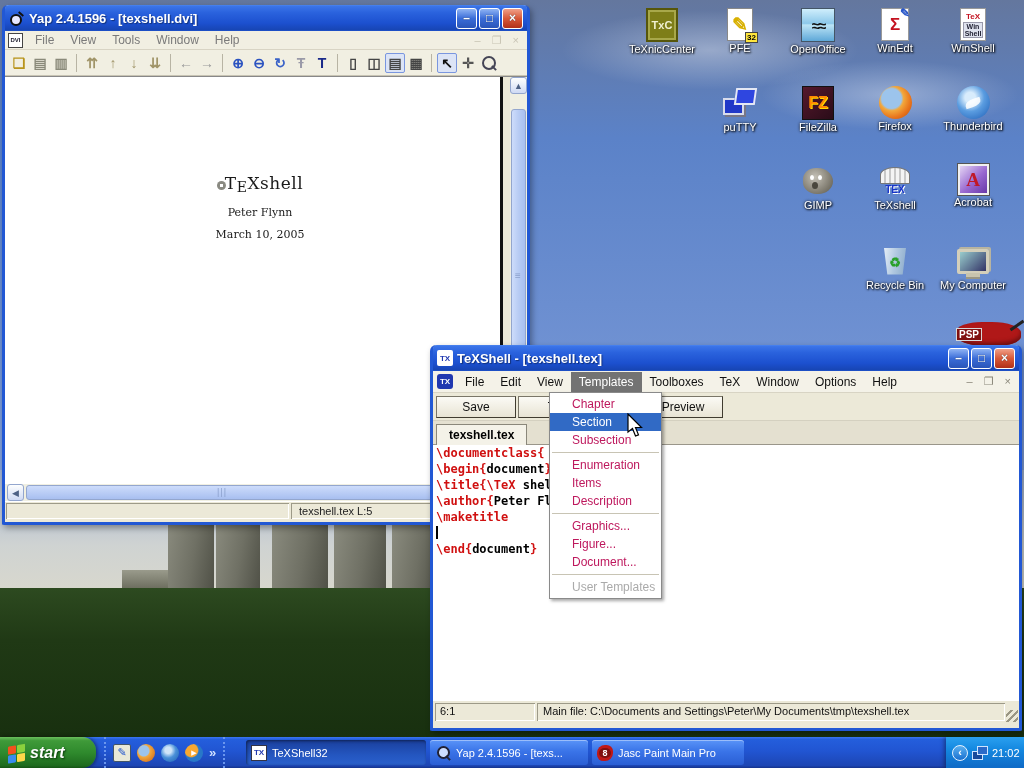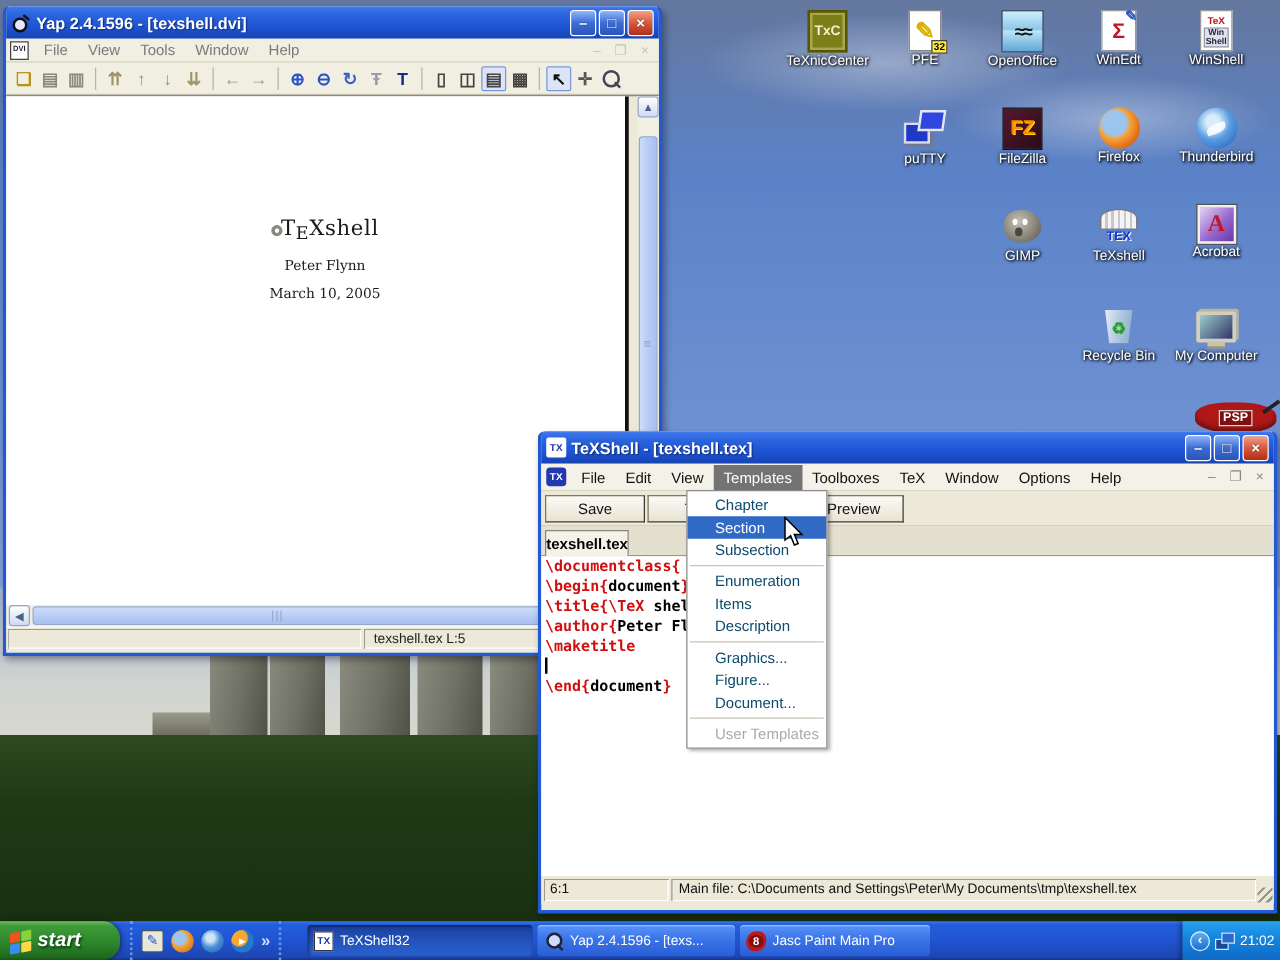--- a/index.html
+++ b/index.html
@@ -65,21 +65,21 @@
   .di-acrobat::before{content:"A";color:#c01828;font-family:"Liberation Serif",serif;font-size:19px}
   .di-recyclebin::before{content:"";width:24px;height:27px;
       background:linear-gradient(100deg,#e8f0f8 0%,#b0c8e0 50%,#88a8c8 100%);
       clip-path:polygon(4% 0,96% 0,82% 100%,18% 100%)}
   .di-recyclebin::after{content:"♻";position:absolute;top:11px;color:#28a028;font-size:13px}
   .di-mycomputer::before{content:"";width:26px;height:19px;border:3px solid #d4cfba;border-radius:2px;
       background:linear-gradient(135deg,#9cc,#336);box-shadow:2px -2px 0 #b8b4a0}
   .di-mycomputer::after{content:"";position:absolute;bottom:1px;width:14px;height:4px;background:#c8c4ae;
       box-shadow:0 2px 0 #9a9684}
   .psp-desk{position:absolute;left:956px;top:322px;z-index:1;width:65px;height:24px;background:#b01818;
-      border-radius:40% 45% 40% 45%;display:flex;align-items:center;justify-content:center;
+      border-radius:40% 45% 40% 45%;display:flex;align-items:center;
       box-shadow:inset 0 -3px 4px #701010}
   .psp-desk span{color:#fff;font-size:10px;font-weight:bold;background:#801010;padding:0 2px;border:1px solid #d8d8d8}
   .psp-desk::after{content:"";position:absolute;right:-4px;top:2px;width:16px;height:3px;background:#222;transform:rotate(-35deg)}
 
   
   .win{position:absolute;background:#ece9d8;border:3px solid #2258d4;border-top:none;
       border-radius:6px 6px 2px 2px;box-shadow:2px 3px 6px rgba(0,0,0,.35)}
   .titlebar{height:26px;border-radius:4px 4px 0 0;display:flex;align-items:center;padding:0 4px;
       background:linear-gradient(180deg,#4a84ef 0%,#3a73e8 6%,#2a62dd 30%,#1c50cf 70%,#1745b4 96%,#2258d4 100%)}
   .titlebar .ttl{flex:1;color:#fff;font-weight:bold;font-size:13px;
@@ -140,39 +140,39 @@
       padding:0 2px;position:relative;border-bottom:1px solid #d8d4c4}
   .x-menubar .xmenu{padding:3px 8px}
   .x-menubar .xmenu.active{background:#737373;color:#fff}
   .tex-mini{width:16px;height:15px;background:#2038b0;border-radius:3px;color:#fff;font-size:8px;font-weight:bold;
       display:flex;align-items:center;justify-content:center;margin:0 4px 0 2px}
   .x-toolbar{height:28px;background:#ece9d8;position:relative;border-bottom:1px solid #d4d0c0}
   .xbtn{position:absolute;top:3px;height:22px;width:80px;background:linear-gradient(#fbfaf5,#e8e4d4);
       border:1px solid #7a7668;border-right-color:#403c30;border-bottom-color:#403c30;
       font-size:12px;color:#111;display:flex;align-items:center;justify-content:center}
   .x-tabbar{height:24px;background:#e4e0d0;border-bottom:1px solid #9a968a;position:relative}
-  .x-tab{position:absolute;left:3px;top:3px;height:21px;padding:3px 0;background:#f4f2e8;
+  .x-tab{position:absolute;left:3px;top:3px;height:21px;padding:3px 12px;background:#f4f2e8;
       border:1px solid #8a877a;border-bottom:none;font-size:12px;font-weight:bold}
   .x-editor{position:relative;height:256px;background:#fff;overflow:hidden;padding:1px 0 0 3px;
       font-family:"DejaVu Sans Mono",monospace;font-weight:bold;font-size:12px}
   .code-line{height:16px;white-space:pre}
   .seg-cmd{color:#d01010}
   .seg-arg{color:#000}
   .caret{display:inline-block;width:2px;height:13px;background:#000;vertical-align:-2px}
   .x-status{height:22px;background:#ece9d8;display:flex;font-size:11px;color:#111;position:relative}
   .x-status .p1{width:100px;box-shadow:inset 1px 1px 0 #9d9a88,inset -1px -1px 0 #fff;margin:2px 1px 2px 2px;padding:2px 5px}
   .x-status .p2{flex:1;box-shadow:inset 1px 1px 0 #9d9a88,inset -1px -1px 0 #fff;margin:2px 14px 2px 1px;
       padding:2px 6px;white-space:nowrap;overflow:hidden}
   .grip{position:absolute;right:1px;bottom:1px;width:12px;height:12px;
       background:repeating-linear-gradient(135deg,transparent 0 3px,#9a9684 3px 5px)}
 
   
   #dropdown{position:absolute;left:116px;top:47px;width:113px;background:#fff;border:1px solid #8a8a8a;
       box-shadow:2px 2px 3px rgba(0,0,0,.35);padding:2px 0;z-index:5;font-size:12px}
-  .mitem{height:18px;line-height:18px;padding-left:22px;color:#0c4a6e;white-space:nowrap}
+  .mitem{height:18px;line-height:18px;padding-left:22px;color:#be185d;white-space:nowrap}
   .mitem.msel{background:#316ac5;color:#fff}
   .mitem.mdis{color:#aaa}
   .msep{height:1px;background:#c8c4b4;margin:3px 2px}
 
   
   #taskbar{position:absolute;left:0;bottom:0;width:1024px;height:31px;z-index:10;
       background:linear-gradient(180deg,#3a76f2 0%,#245edc 8%,#2155d2 45%,#1d46b4 92%,#15338c 100%)}
   #start{position:absolute;left:0;top:0;width:96px;height:31px;border-radius:0 14px 14px 0;
       display:flex;align-items:center;gap:6px;padding:0 14px 0 8px;
       background:linear-gradient(180deg,#6cbf5e 0%,#3f9a39 12%,#2f8a2d 50%,#1e6b1e 92%,#155415 100%);

